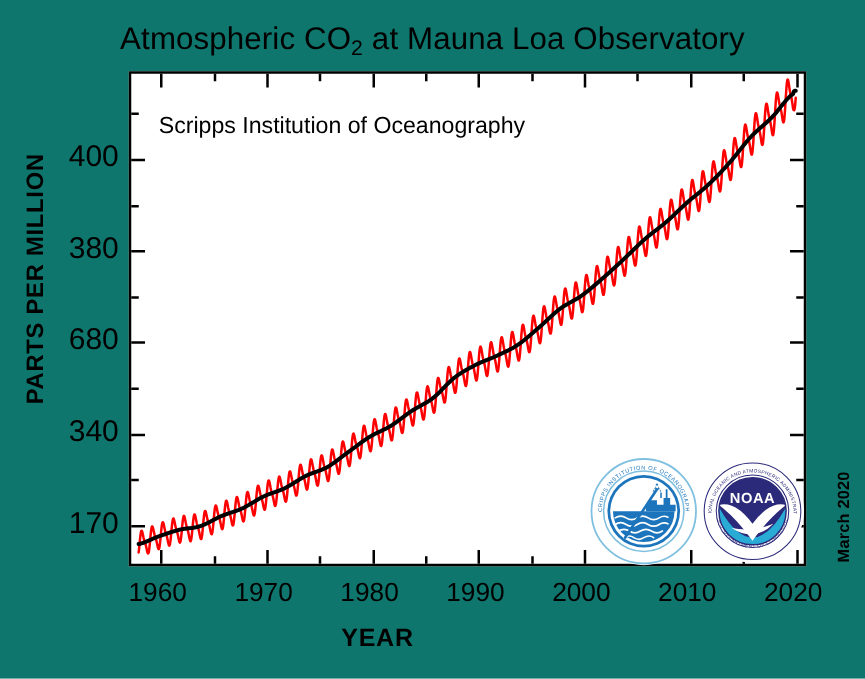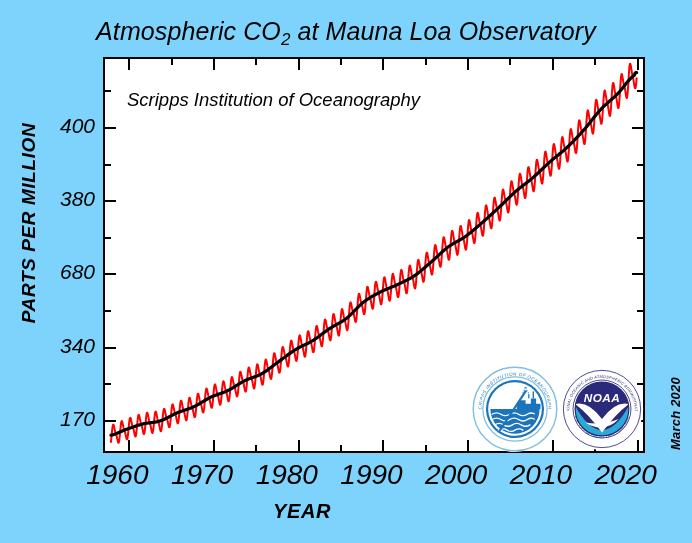--- a/index.html
+++ b/index.html
@@ -4,25 +4,24 @@
 <style>
   html, body {
     margin: 0;
     padding: 0;
     background: #ffffff;
   }
   #page {
     position: relative;
     width: 692px;
     height: 543px;
-    background: #7dd3fc;
+    background: #0f766e;
     font-family: "Liberation Sans", sans-serif;
     color: #000000;
     overflow: hidden;
-    font-style: italic;
   }
 
   
   #chart-title {
     position: absolute;
     left: 0;
     top: 17px;
     width: 692px;
     text-align: center;
     font-size: 25px;
@@ -90,30 +89,30 @@
     width: 2px;
   }
   .tick-xt.major { height: 11px; }
   .tick-xt.minor { height: 6px; }
 
   
   .ylabel {
     position: absolute;
     right: 597px;          
     text-align: right;
+    font-size: 24px;
+    line-height: 21px;
+    white-space: nowrap;
+  }
+  .xlabel {
+    position: absolute;
+    top: 464px;
     font-size: 21px;
     line-height: 21px;
-    white-space: nowrap;
-  }
-  .xlabel {
-    position: absolute;
-    top: 464px;
-    font-size: 28px;
-    line-height: 21px;
-    text-align: left;
+    text-align: center;
     width: 80px;
     white-space: nowrap;
   }
 
   
   #y-axis-title {
     position: absolute;
     left: -96px;
     top: 212px;
     width: 250px;

